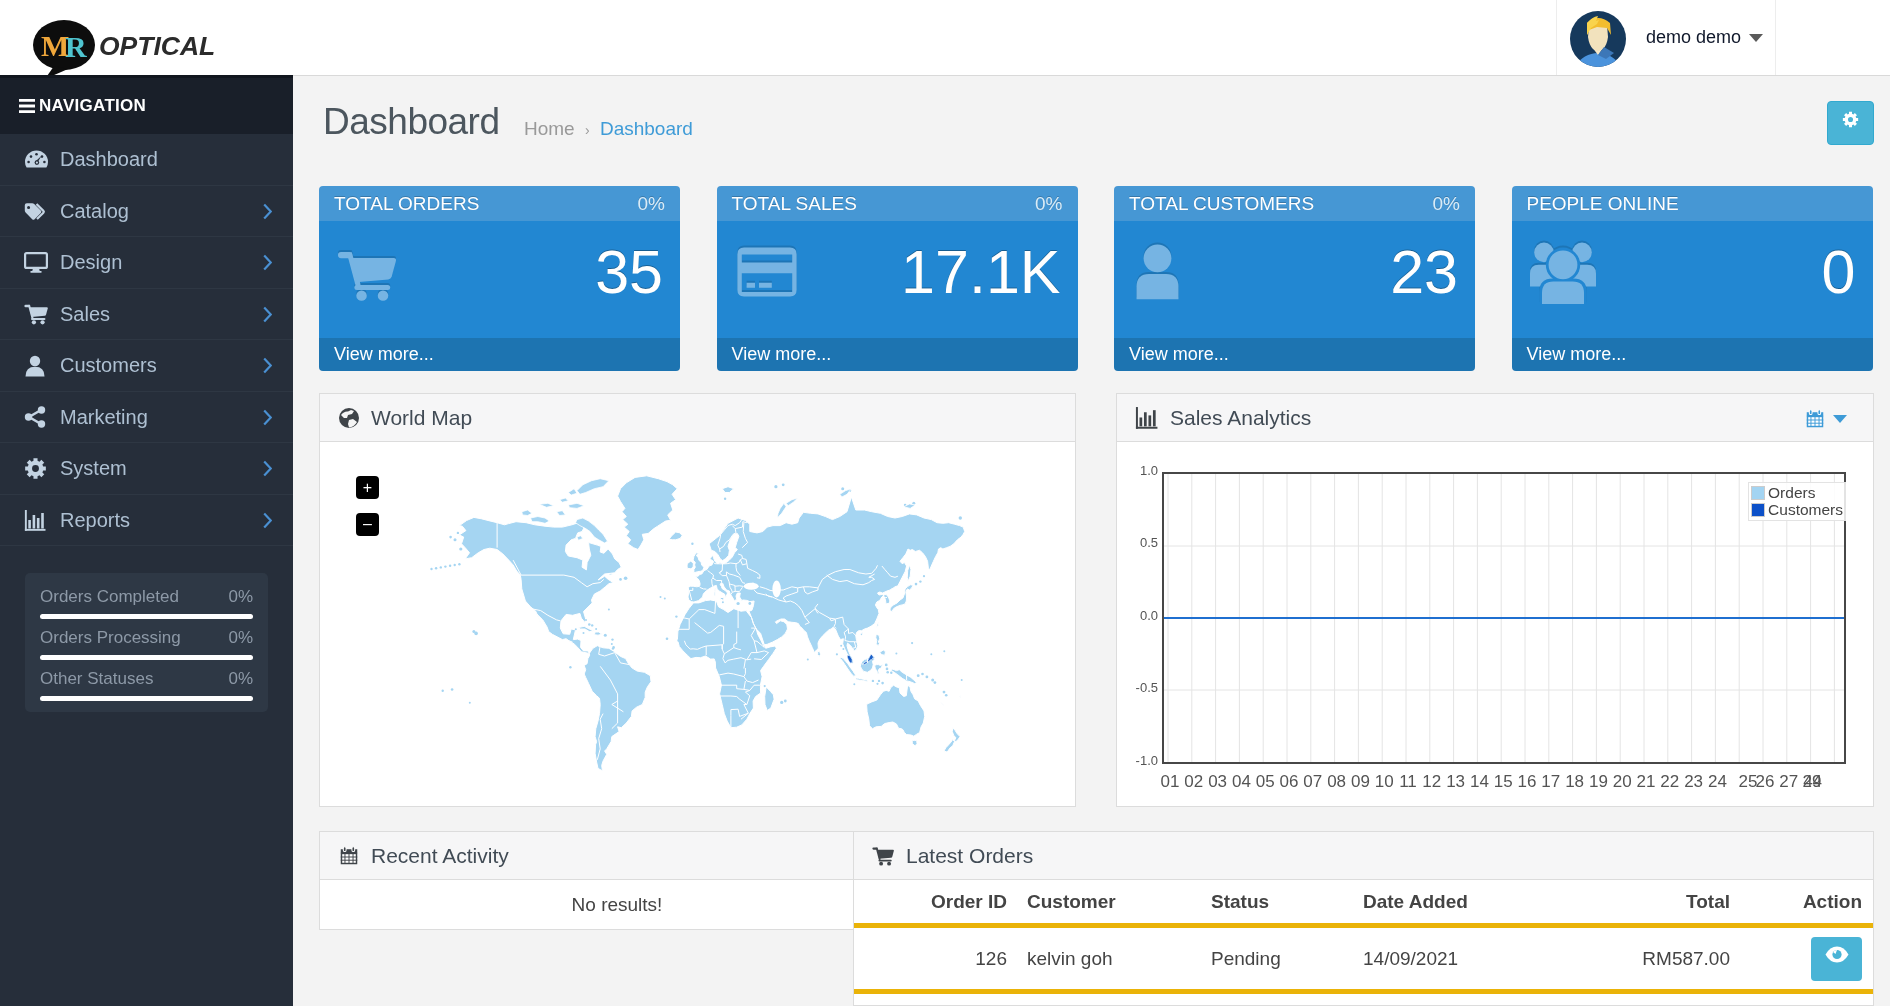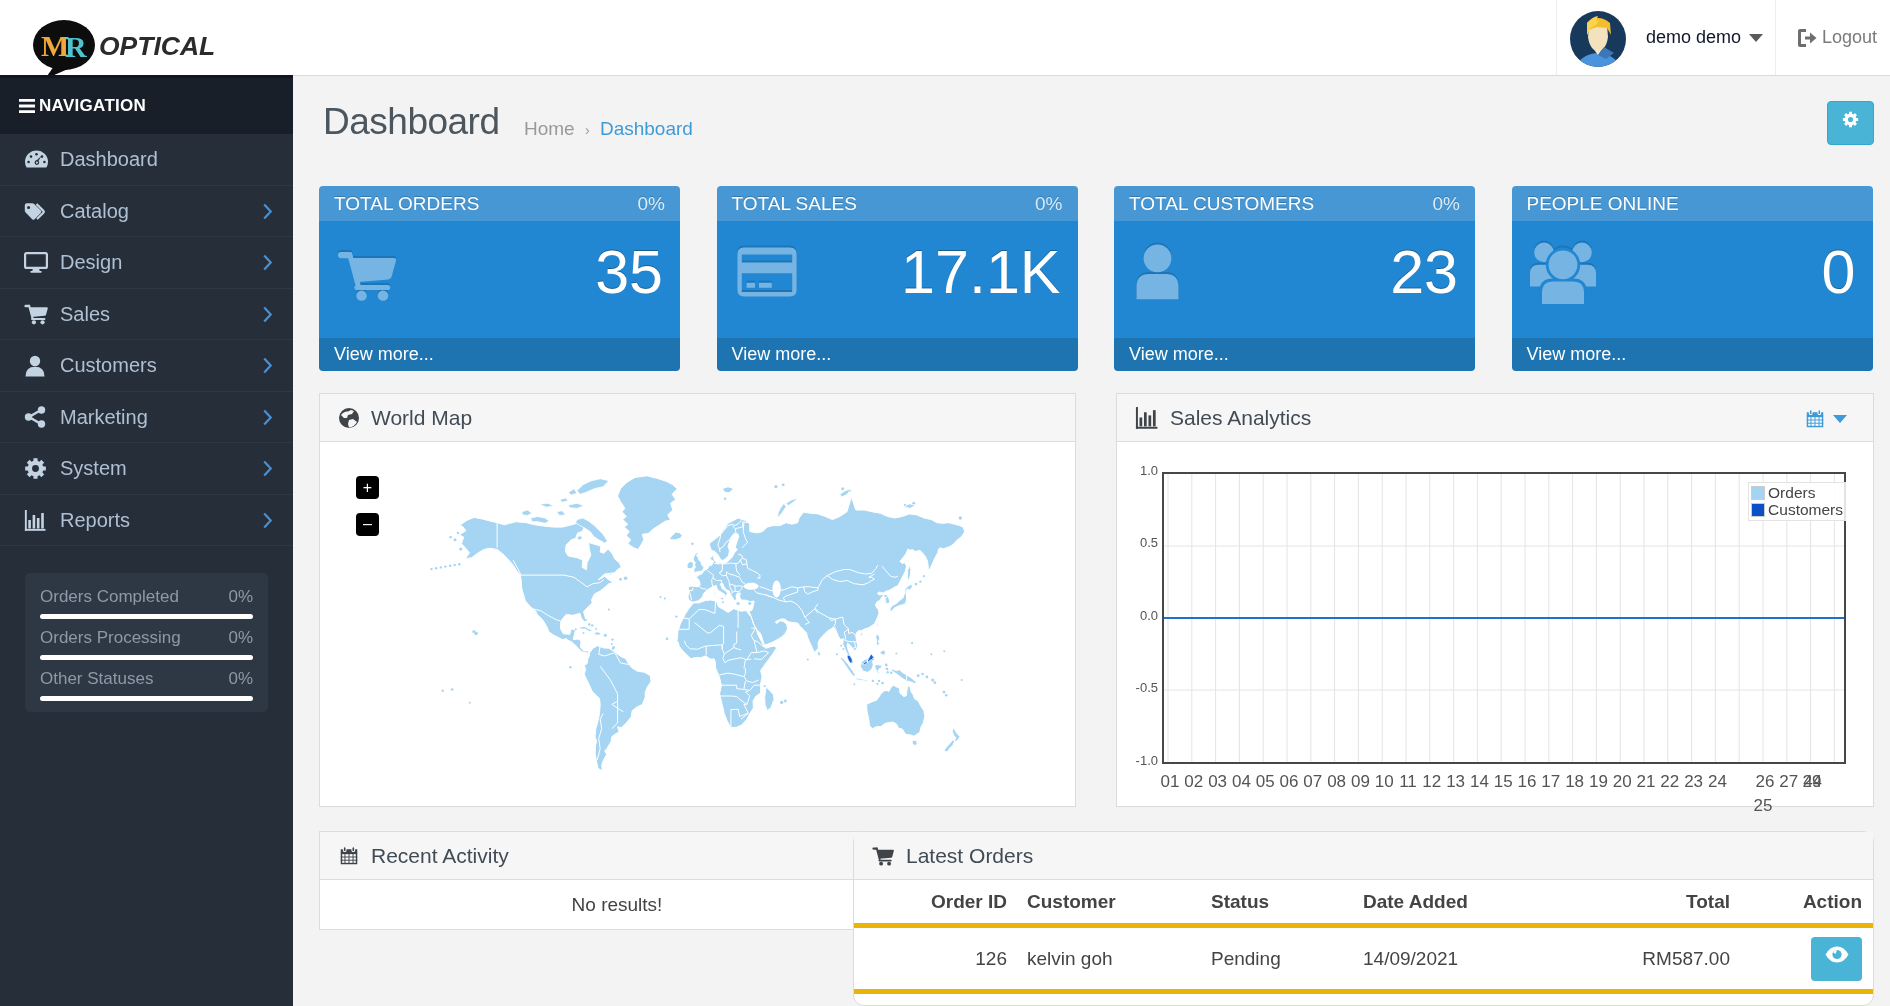--- a/index.html
+++ b/index.html
@@ -81,26 +81,20 @@
         <path d="M19 14 Q28 6 37 14 L38 26 Q37 34 33 38 Q28 42 23 38 Q19 34 18 26 Z" fill="#f2e2bd"></path>
         <path d="M17 12 Q28 2 40 12 L41 24 L37 17 L27 16 L19 19 L17 24 Z" fill="#f3bd2e"></path>
         <path d="M17 12 Q22 6 28 5 L26 10 L29 9 L27 13 L21 17 L17 24 Z" fill="#f9d34d"></path>
         <path d="M28 44 L34 36 L44 42 L36 48 Z" fill="#3c77b8"></path>
       </g>
     </svg>
     <span style="position:absolute;left:89px;top:27px;font-size:18px;color:#0f172a;">demo demo</span>
     <svg width="14" height="10" viewBox="0 0 14 10" style="position:absolute;left:192px;top:33px;">
         <path d="M0 1 L14 1 L7 9 Z" fill="#5a5a5a"></path>
       </svg>
-  </div>
-  <div id="logoutbox">
-    <svg width="20" height="20" viewBox="0 0 20 20" style="position:absolute;left:20px;top:28px;">
-        <path d="M1 3 Q1 1 3 1 L9 1 L9 4 L4 4 L4 16 L9 16 L9 19 L3 19 Q1 19 1 17 Z M8 8.5 L13 8.5 L13 4.5 L19.5 10 L13 15.5 L13 11.5 L8 11.5 Z" fill="#6e6e6e"></path>
-      </svg>
-    <span style="position:absolute;left:45px;top:27px;font-size:18px;color:#7a7a7a;">Logout</span>
   </div>
 </div>
 
 <div id="sidebar">
   <div id="navhead"><svg width="16" height="14" viewBox="0 0 16 14" style="vertical-align:-2px;margin-right:4px;">
         <path d="M0 0h16v2.8H0z M0 5.6h16v2.8H0z M0 11.2h16v2.8H0z" fill="#fff"></path>
       </svg>NAVIGATION</div>
   <div class="menuitem"><span class="micon">
         <svg width="25" height="21" viewBox="0 0 25 21">
           <path d="M12.5 1.5 A11.5 11.5 0 0 0 1 13 Q1 16.2 2.6 18.5 L22.4 18.5 Q24 16.2 24 13 A11.5 11.5 0 0 0 12.5 1.5 Z" fill="#c3d3e2"></path>
@@ -491,21 +485,21 @@
   <div class="xlab" style="left:371.2px;">15</div>
   <div class="xlab" style="left:395.0px;">16</div>
   <div class="xlab" style="left:418.8px;">17</div>
   <div class="xlab" style="left:442.6px;">18</div>
   <div class="xlab" style="left:466.4px;">19</div>
   <div class="xlab" style="left:490.2px;">20</div>
   <div class="xlab" style="left:514.0px;">21</div>
   <div class="xlab" style="left:537.8px;">22</div>
   <div class="xlab" style="left:561.6px;">23</div>
   <div class="xlab" style="left:585.4px;">24</div>
-  <div class="xlab" style="left:631px;margin-top:24px;">25</div>
+  <div class="xlab" style="left:616px;">25</div>
   <div class="xlab" style="left:633.0px;">26</div>
   <div class="xlab" style="left:656.8px;">27</div>
   <div class="xlab" style="left:680.6px;">44</div>
   <div class="xlab" style="left:672px;margin-left:8px;">29</div>
   <div id="legend">
     <div class="leg"><span class="legbox" style="background:#a3d4f2;"></span>Orders</div>
     <div class="leg"><span class="legbox" style="background:#0c50c8;"></span>Customers</div>
   </div>
 </div>
 
@@ -519,21 +513,21 @@
           <line x1="7.6" y1="9.2" x2="7.6" y2="20.2"></line>
           <line x1="12" y1="9.2" x2="12" y2="20.2"></line>
           <line x1="16.4" y1="9.2" x2="16.4" y2="20.2"></line>
         </g>
         <rect x="5.8" y="1.8" width="3" height="5.4" rx="1.5" fill="#3f4449" stroke="#ffffff" stroke-width="1.1"></rect>
         <rect x="15.2" y="1.8" width="3" height="5.4" rx="1.5" fill="#3f4449" stroke="#ffffff" stroke-width="1.1"></rect>
       </svg> Recent Activity</div>
   <div style="text-align:center; font-size:19px; color:#444; padding-top:14px;">No results!</div>
 </div>
 
-<div class="panel" id="lopanel" style="left:853px; top:831px; width:1021px; height:175px;border-radius:11px;">
+<div class="panel" id="lopanel" style="left:853px; top:831px; width:1021px; height:175px;">
   <div class="phead"><svg width="23" height="20" viewBox="0 0 26 22.5">
         <g fill="#3f4449">
           <rect x="0.4" y="1.6" width="6" height="2.6" rx="1.3"></rect>
           <path d="M4.1 1.9 L6.2 1.7 L9.9 15.3 L7.9 16.1 Z"></path>
           <path d="M5.8 4.1 L23.7 4.1 Q25 4.1 24.7 5.4 L22.9 12 Q22.6 13 21.5 13.1 L7.9 14.3 Z"></path>
           <rect x="7.3" y="15.4" width="15" height="2.1" rx="1.05"></rect>
           <circle cx="10.3" cy="19.9" r="2.2"></circle>
           <circle cx="19.3" cy="19.9" r="2.2"></circle>
         </g>
       </svg> Latest Orders</div>

